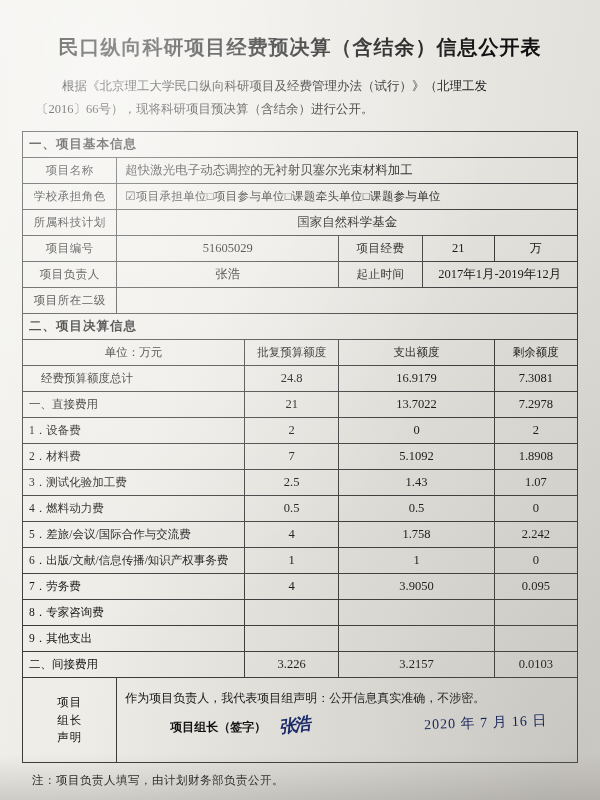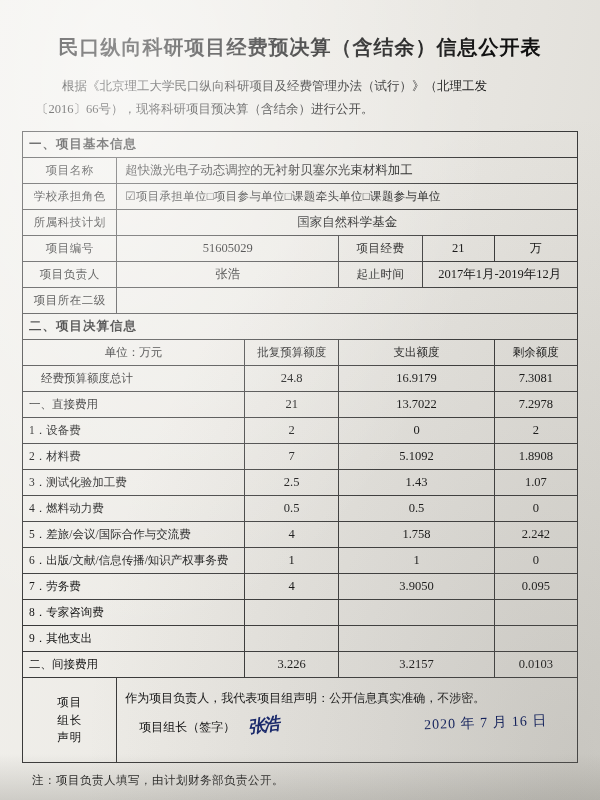--- a/index.html
+++ b/index.html
@@ -108,21 +108,22 @@
     padding: 6px 8px !important;
     line-height: 1.9;
     vertical-align: top;
   }
   .sign-row {
     position: relative;
     height: 44px;
   }
   .sign-line {
     display: inline-block;
-    margin-left: 14px;
+    margin-left: 45px;
+    font-weight: bold;
   }
   .sign-hand {
     font-family: "Liberation Serif", serif;
     font-style: italic;
     font-weight: bold;
     font-size: 17px;
     color: #1b2a6b;
     transform: rotate(-8deg);
     display: inline-block;
     margin-left: 10px;

